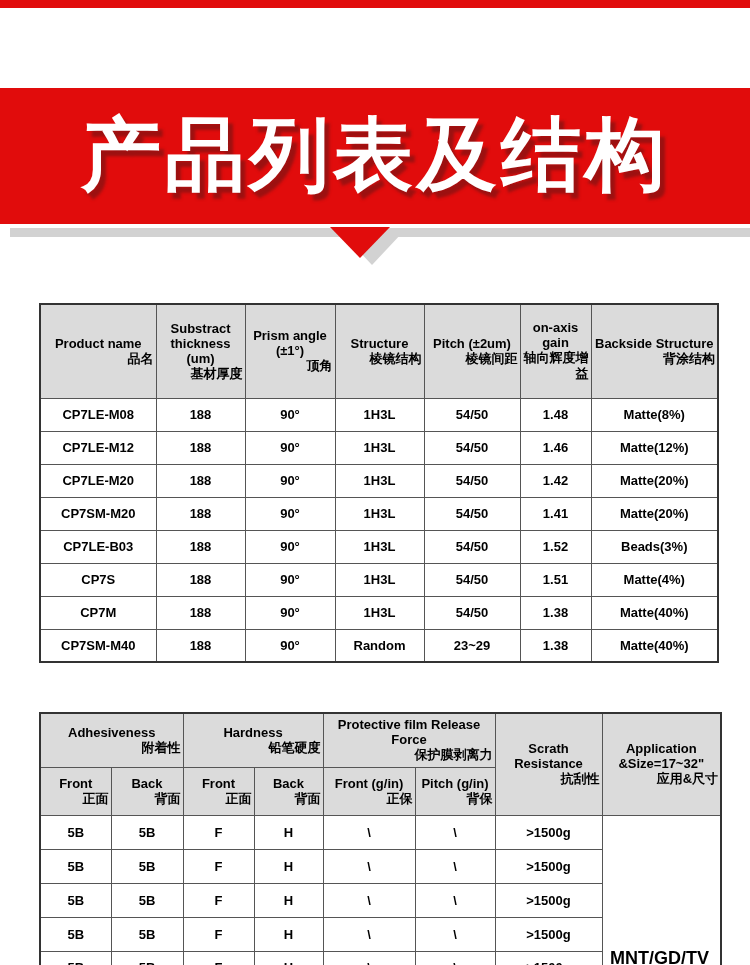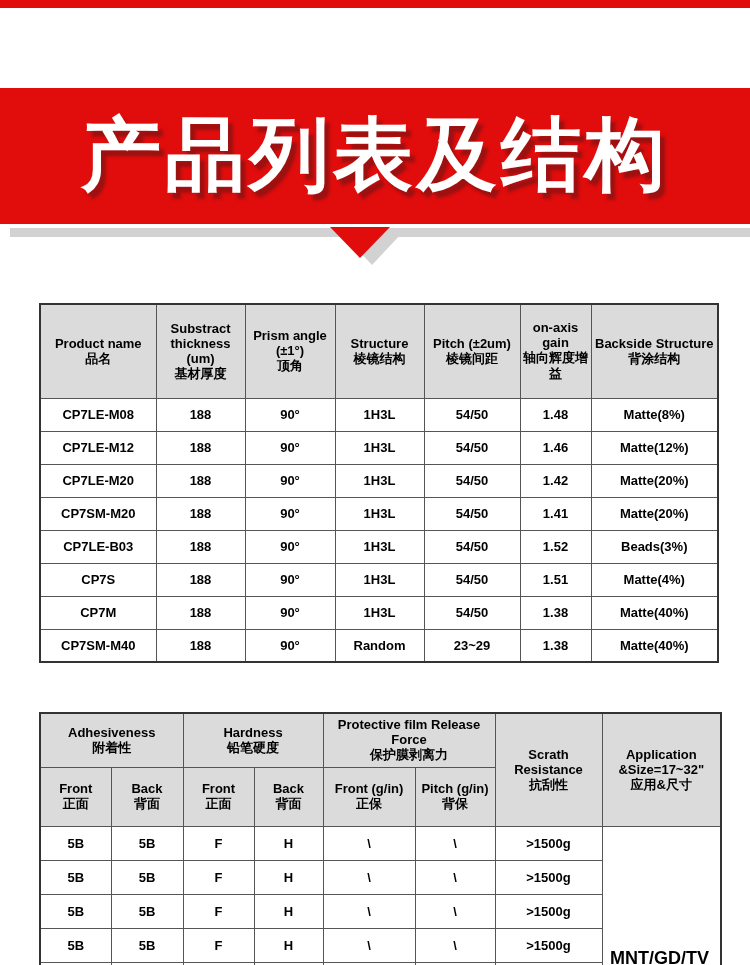--- a/index.html
+++ b/index.html
@@ -20,29 +20,29 @@
   .notch{position:absolute;left:330px;top:227px;width:0;height:0;
         border-left:30px solid transparent;border-right:30px solid transparent;border-top:31px solid #e10c0c;}
 
   
   table{border-collapse:collapse;table-layout:fixed;border:2px solid #333;}
   th,td{border:1px solid #555;text-align:center;vertical-align:middle;padding:1px 2px;color:#000;
         overflow:hidden;}
   th{background:#dbdbdb;font-weight:bold;font-size:13px;}
   td{font-weight:bold;font-size:13px;}
   .en{font-size:13px;font-weight:bold;line-height:15px;}
-  .cn{font-size:13px;font-weight:bold;line-height:16px;}
+  .cn{font-size:13px;font-weight:bold;line-height:16px;text-align:right;}
 
   #t1{position:absolute;left:39px;top:303px;width:678px;}
   #t1 thead tr{height:94px;}
   #t1 tbody tr{height:33px;}
 
   #t2{position:absolute;left:39px;top:712px;width:681px;}
   #t2 tr.h1{height:54px;margin-left:40px;}
-  #t2 tr.h2{height:59px;}
+  #t2 tr.h2{height:48px;}
   #t2 tbody tr{height:34px;}
 
   .app-overlay{position:absolute;left:601px;top:948px;width:117px;text-align:center;
         font-size:18px;font-weight:bold;color:#000;}
 </style>
 </head>
 <body>
 
 <div class="page">
 

